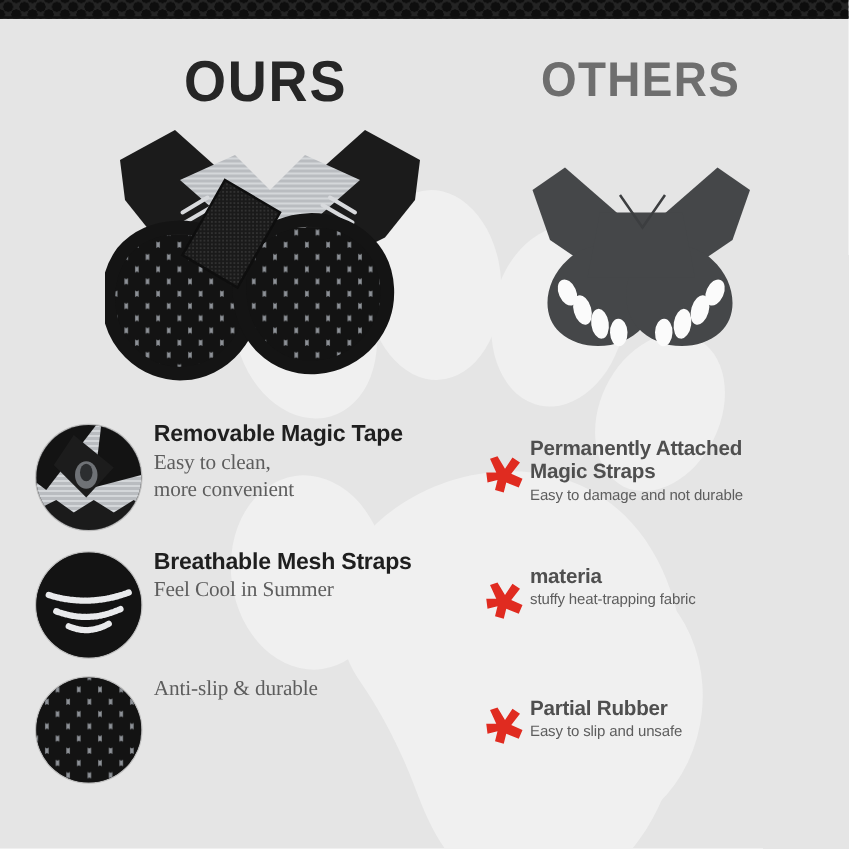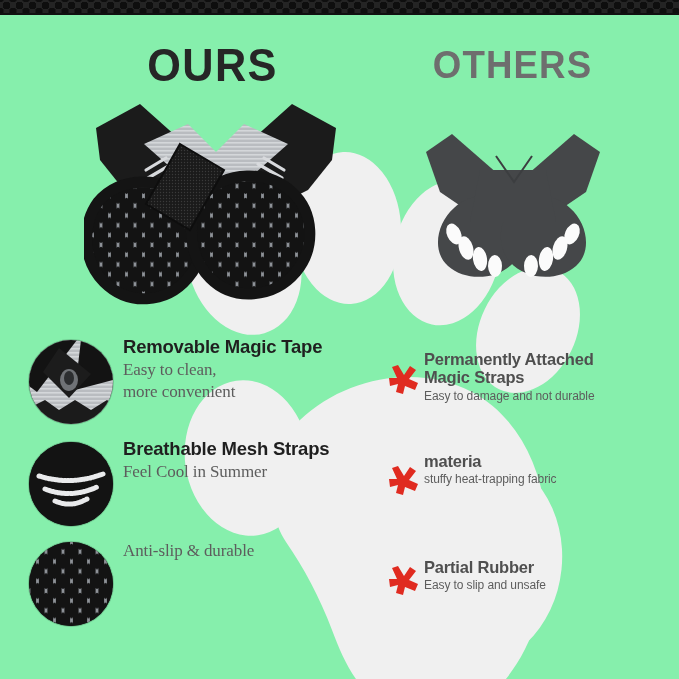--- a/index.html
+++ b/index.html
@@ -6,21 +6,21 @@
   * { box-sizing: border-box; margin: 0; padding: 0; }
   html, body {
     width: 679px; height: 679px;
     font-family: "Liberation Sans", sans-serif;
     background: #ffffff;
     overflow: hidden;
   }
   #page {
     position: relative;
     width: 679px; height: 679px;
-    background: #86efac;
+    background: #e5e5e5;
     overflow: hidden;
   }
 
   
   .top-band {
     position: absolute; left: 0; top: 0;
     width: 679px; height: 15px;
     background-color: #242424;
     z-index: 30;
   }

